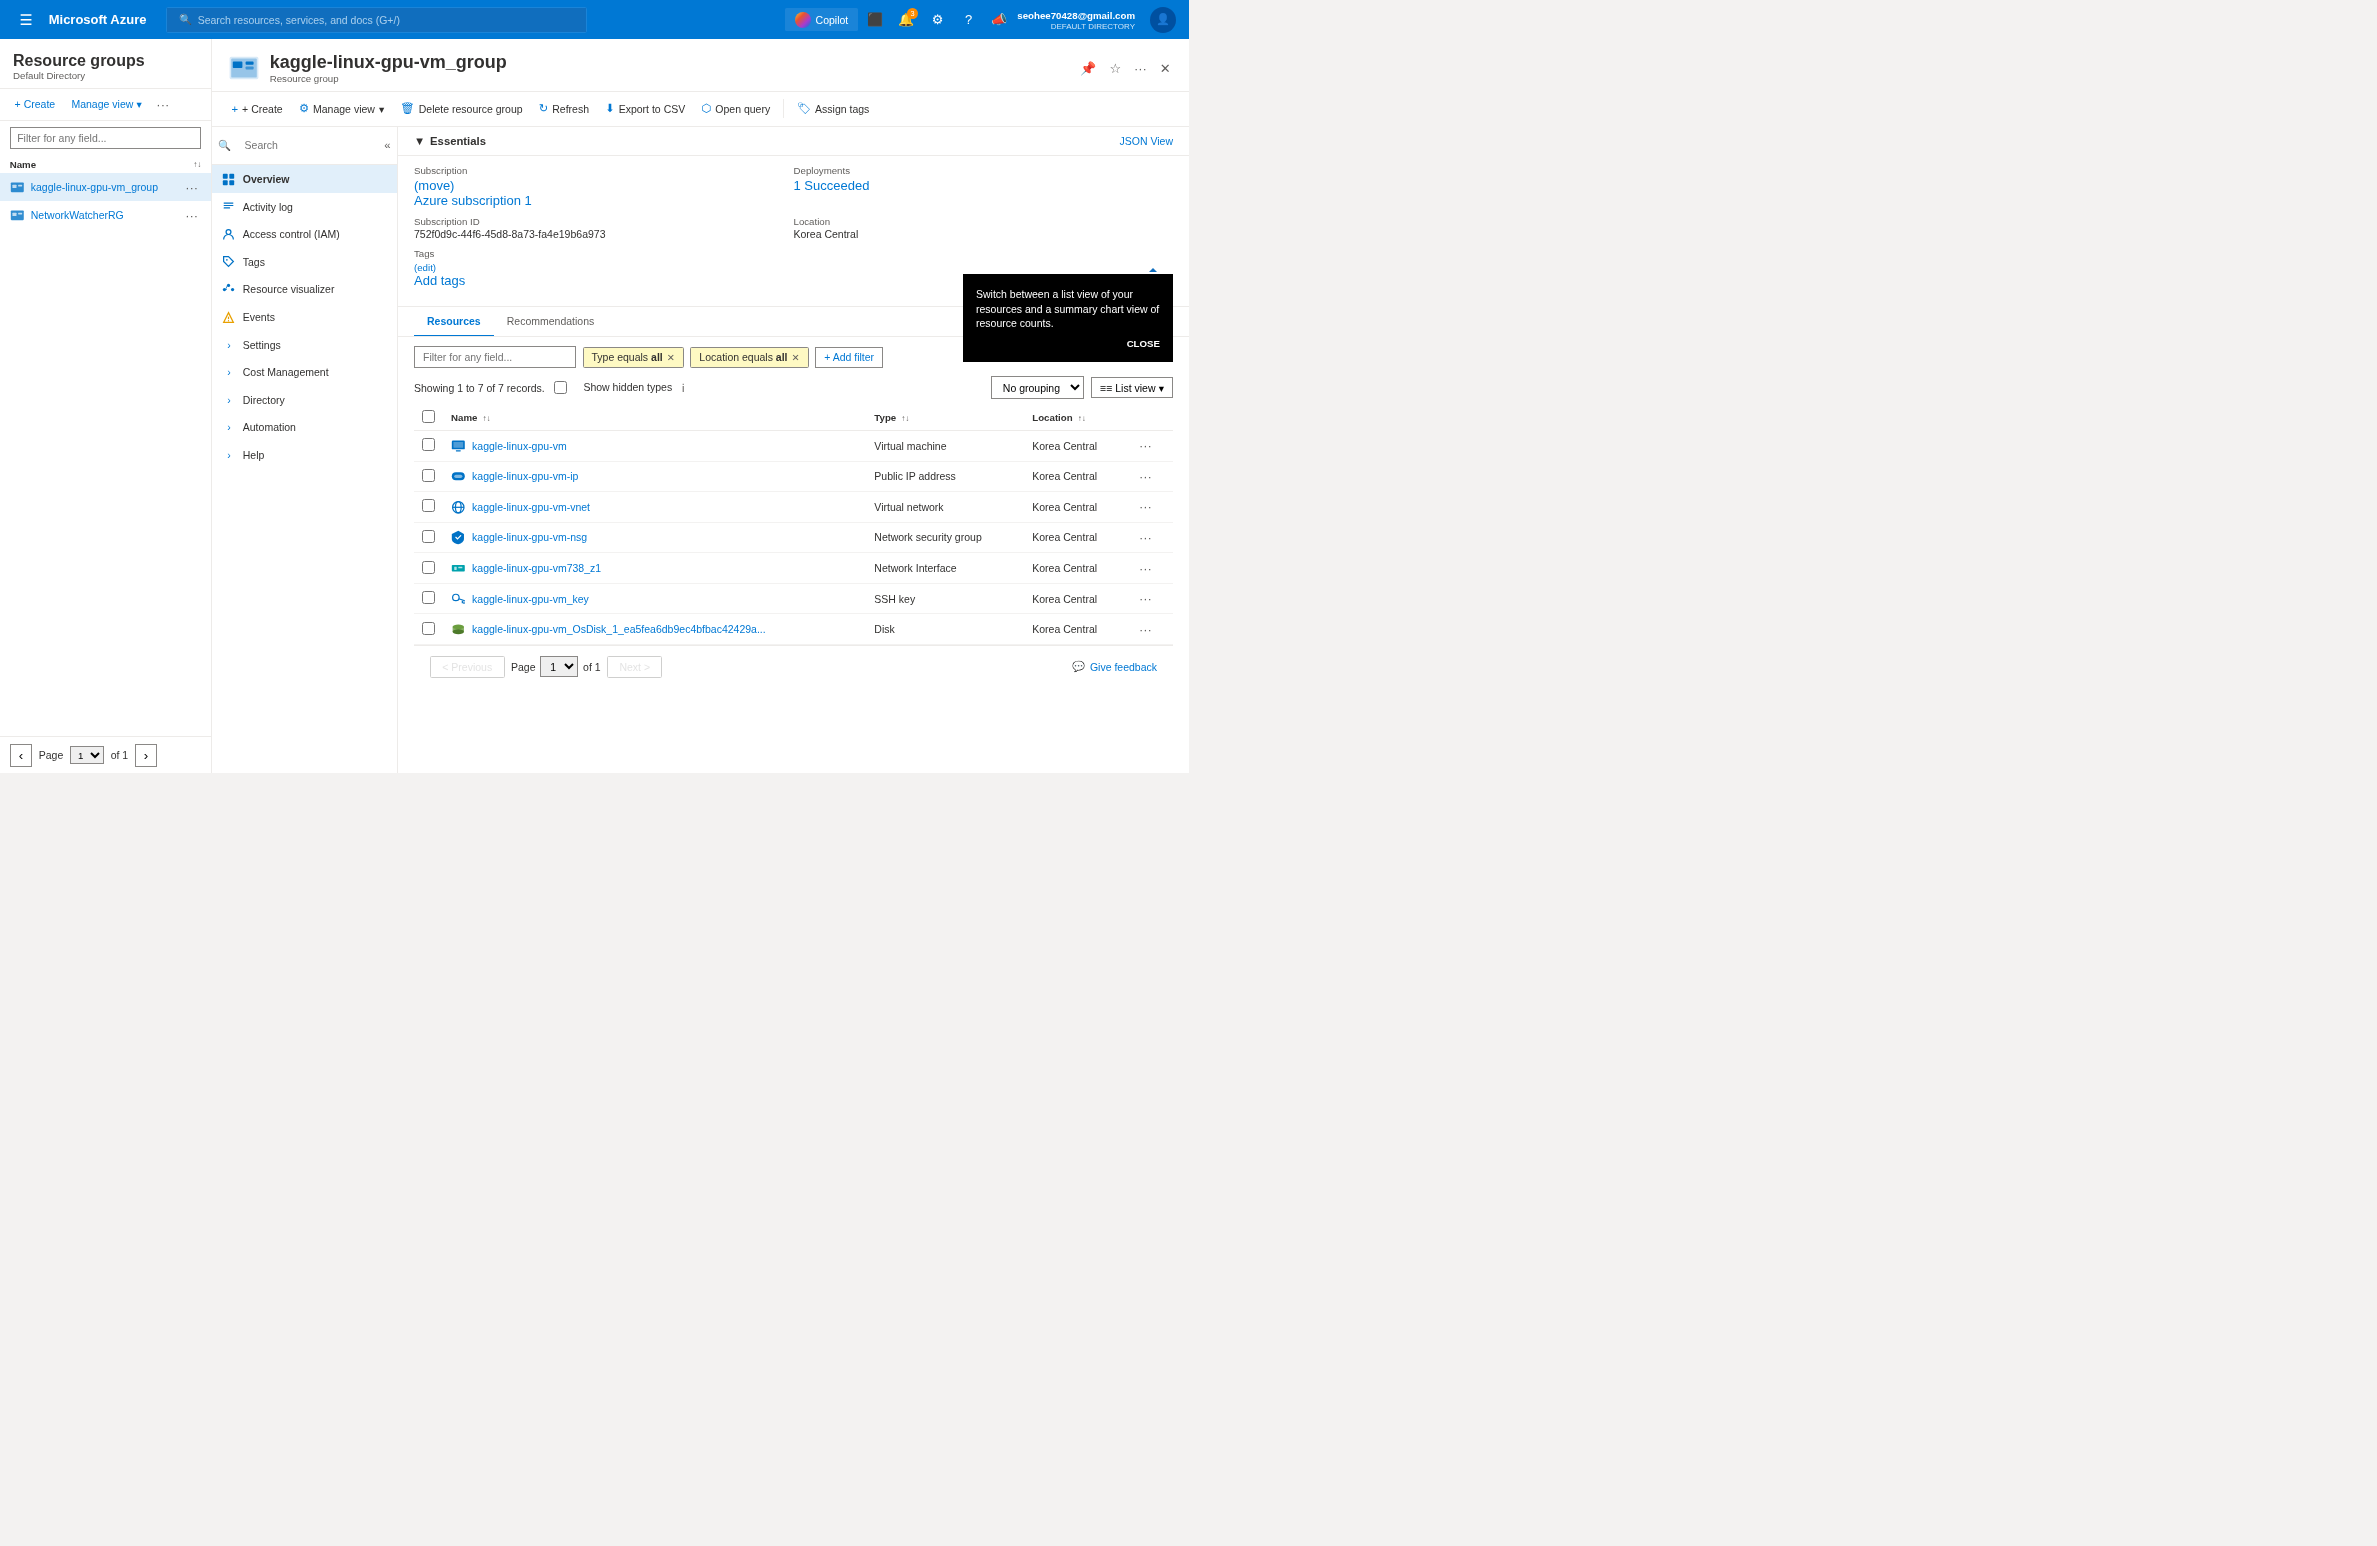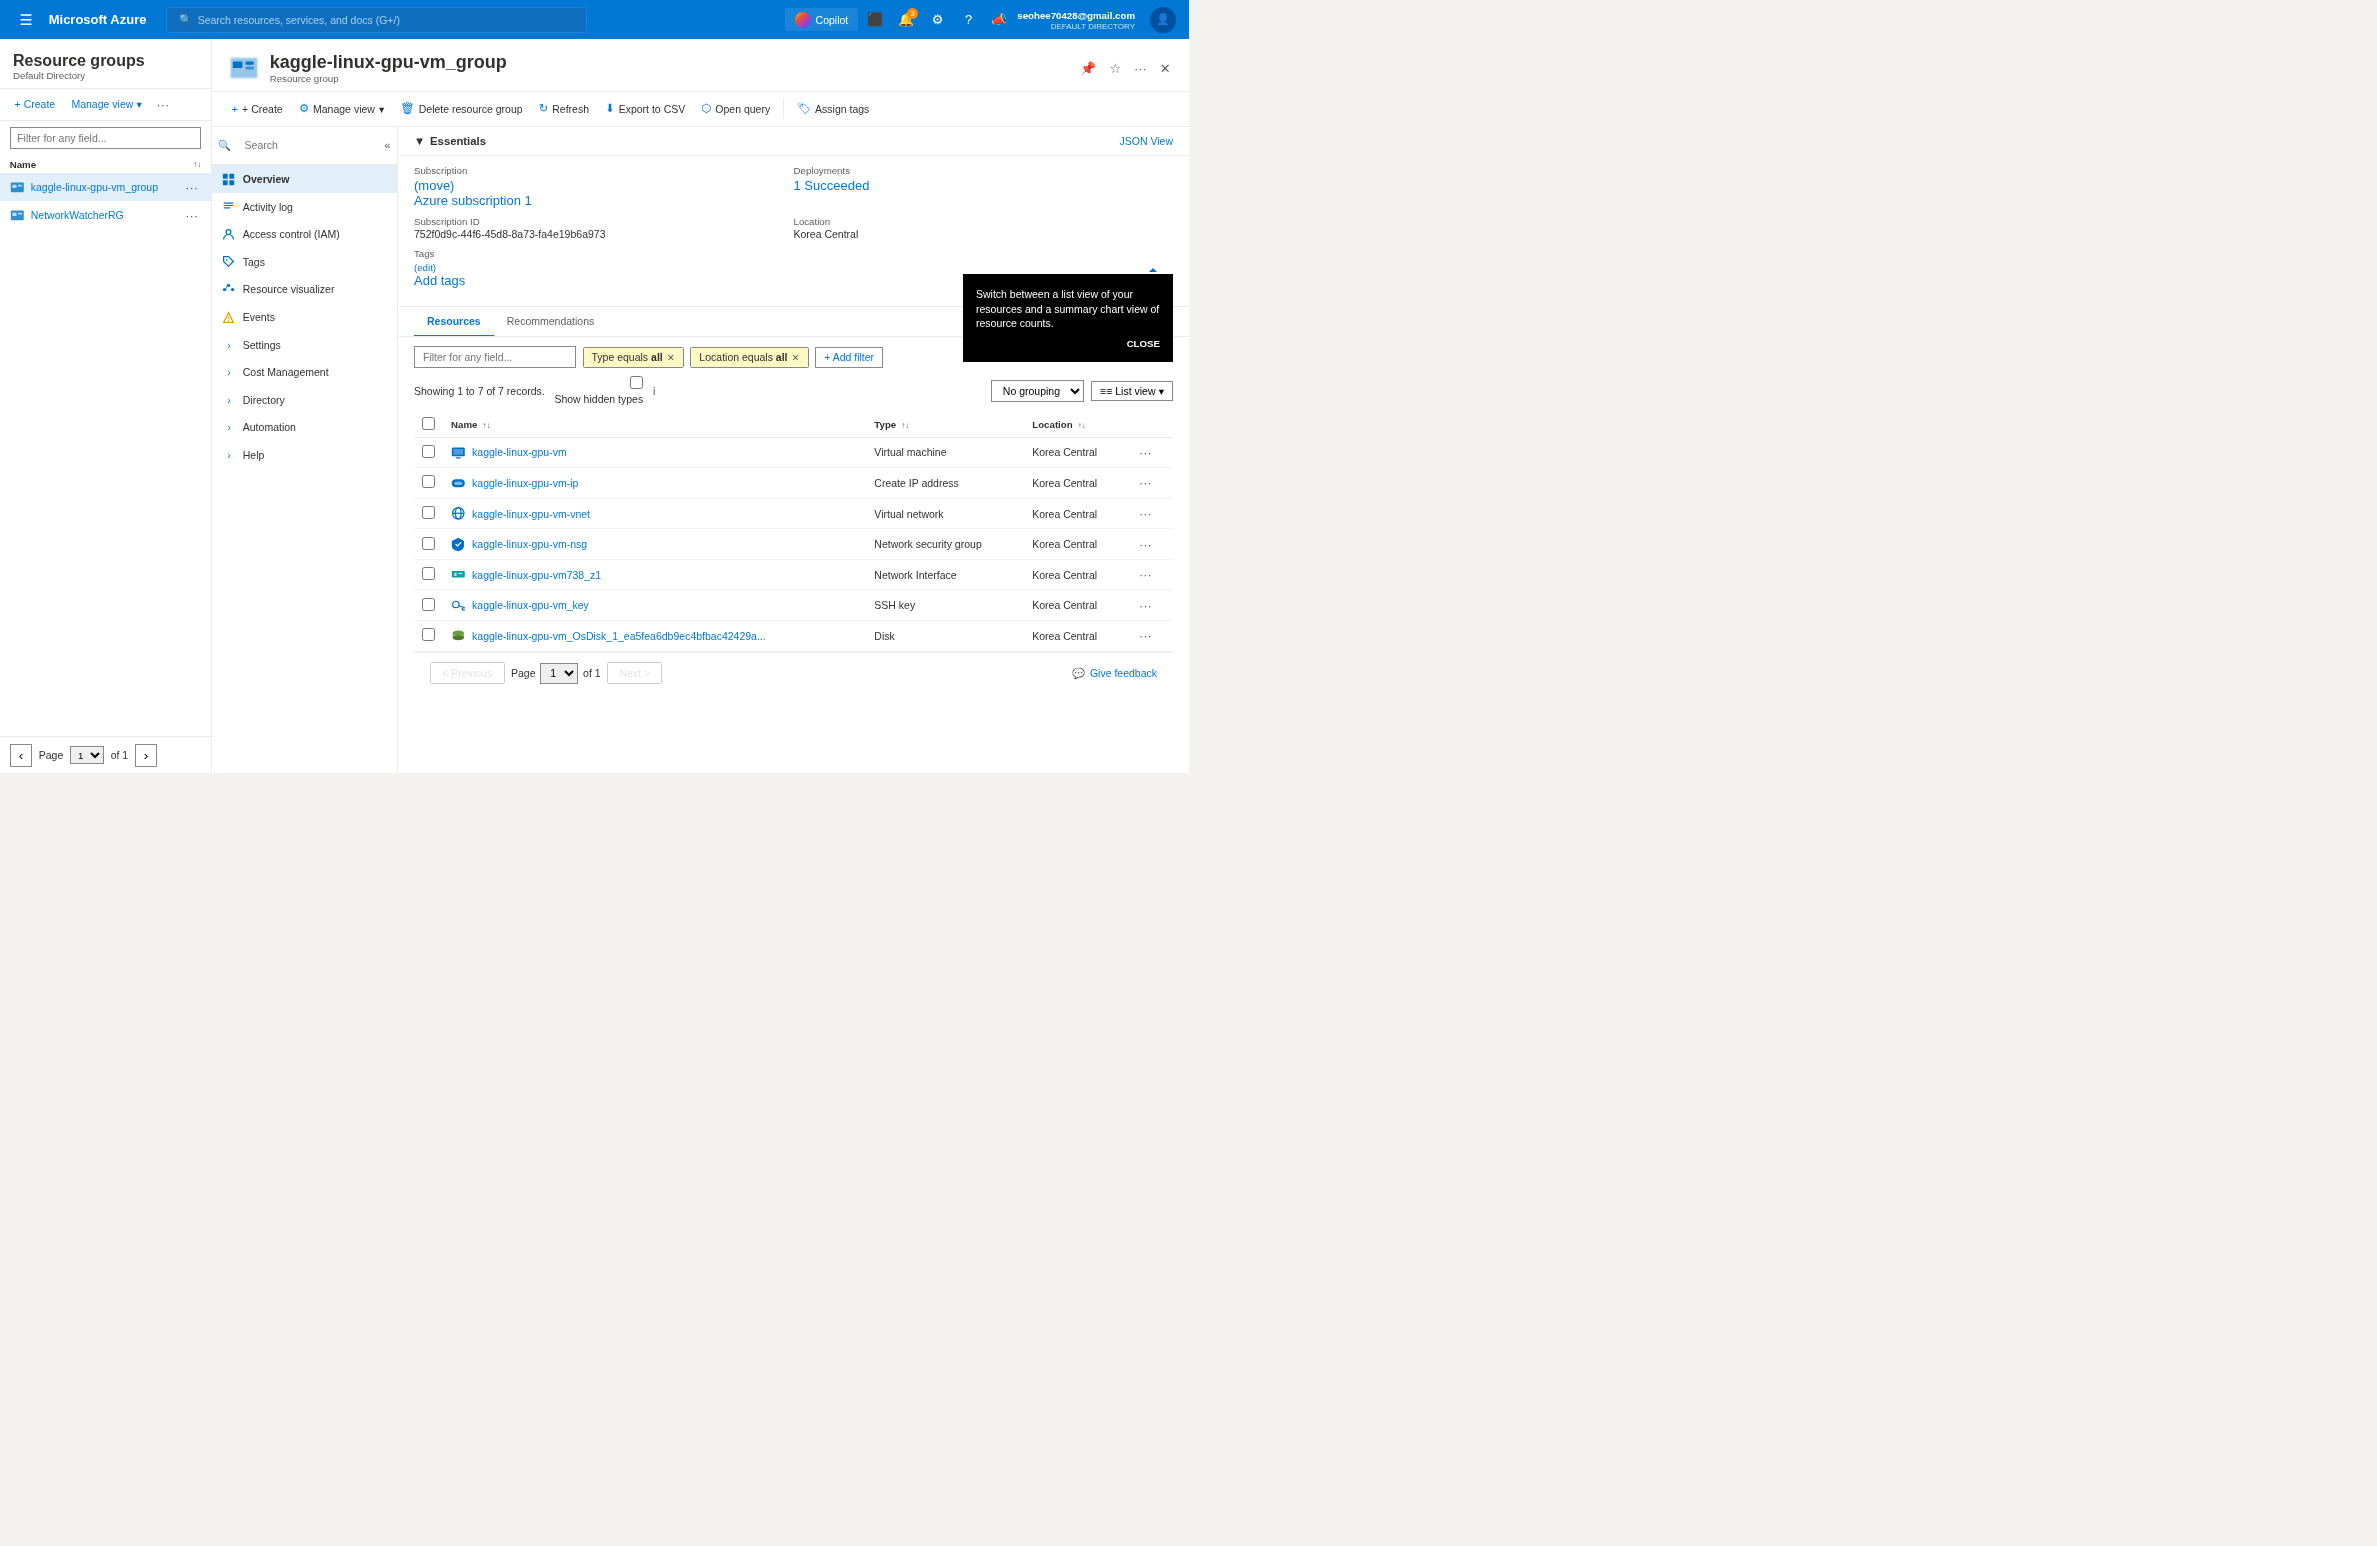--- a/index.html
+++ b/index.html
@@ -278,21 +278,21 @@
       cursor: pointer;
       color: #0078d4;
     }
 
     .show-bar {
       display: flex; align-items: center; justify-content: space-between;
       margin-bottom: 6.5px;
     }
     .show-bar-left { display: flex; align-items: center; gap: 9.7px; font-size: 10.5px; color: #323130; }
     .show-bar-right { display: flex; align-items: center; gap: 6.5px; }
-    .checkbox-label { display: flex; align-items: flex-end; gap: 4px; font-size: 10.5px; cursor: pointer; flex-direction: column; }
+    .checkbox-label { display: flex; align-items: flex-start; gap: 16px; font-size: 10.5px; cursor: pointer; }
     .grouping-select {
       border: 0.8px solid #8a8886;
       padding: 3.2px 6.5px;
       font-size: 10.5px;
       background: white;
       cursor: pointer;
     }
     .view-btn {
       display: flex; align-items: center; gap: 3.2px;
       border: 0.8px solid #8a8886;
@@ -754,21 +754,21 @@
                 <td class="checkbox-cell"><input type="checkbox" style=""></td>
                 <td>
                   <div class="name-cell">
                     <svg width="14.6" height="14.6" viewBox="0 0 18 18">
                       <rect x="1" y="4" width="16" height="10" rx="5" fill="#0072c6"></rect>
                       <rect x="4" y="7" width="10" height="4" rx="2" fill="white" opacity="0.5"></rect>
                     </svg>
                     <a href="#" class="name-link">kaggle-linux-gpu-vm-ip</a>
                   </div>
                 </td>
-                <td>Create IP address</td>
+                <td>Public IP address</td>
                 <td>Korea Central</td>
                 <td><button class="more-btn">···</button></td>
               </tr>
               <tr class="table-row">
                 <td class="checkbox-cell"><input type="checkbox" style=""></td>
                 <td>
                   <div class="name-cell">
                     <svg width="14.6" height="14.6" viewBox="0 0 18 18">
                       <circle cx="9" cy="9" r="7" stroke="#0072c6" stroke-width="1.5" fill="none"></circle>
                       <ellipse cx="9" cy="9" rx="3.5" ry="7" stroke="#0072c6" stroke-width="1.5" fill="none"></ellipse>

